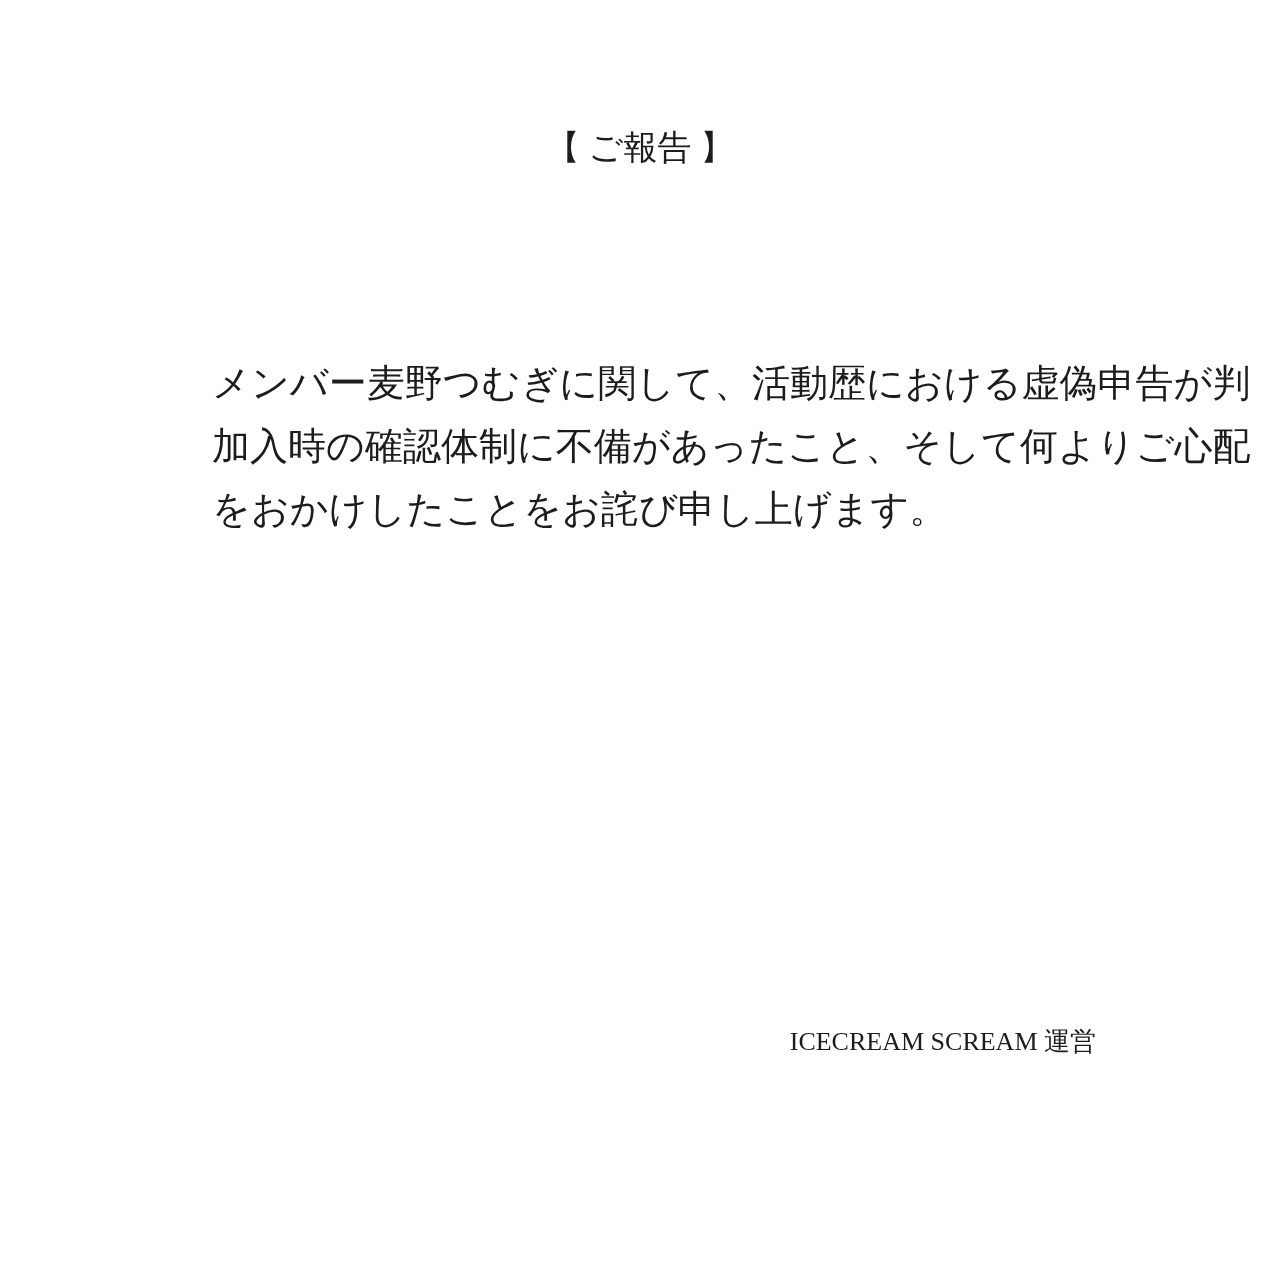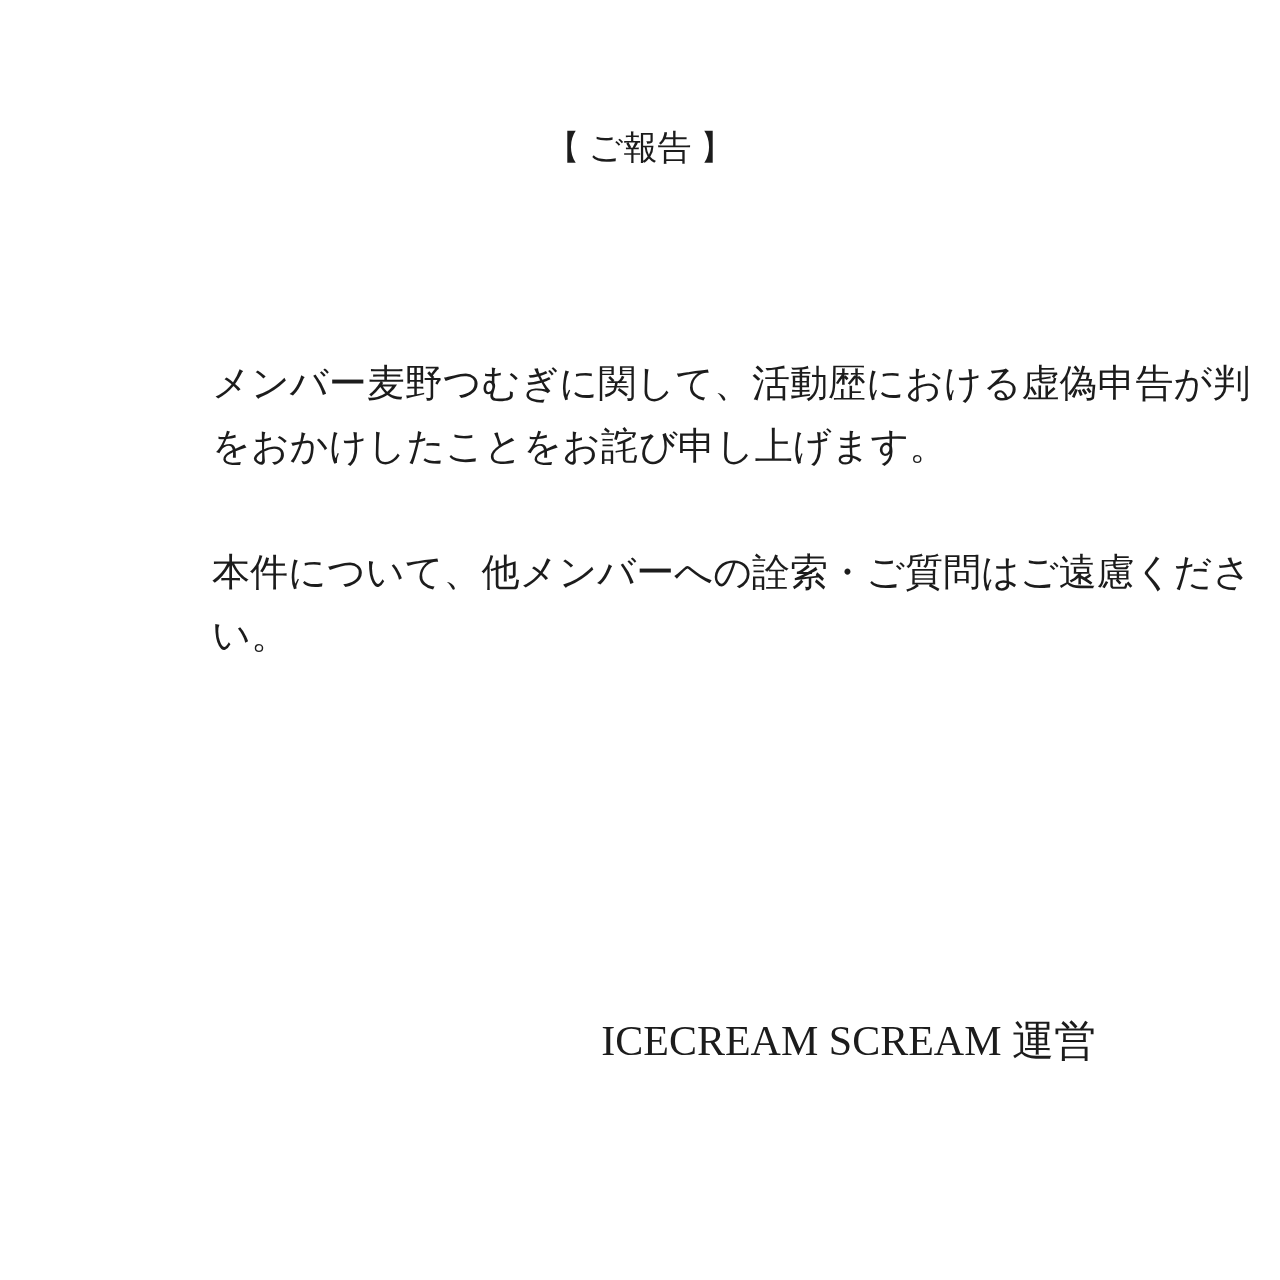--- a/index.html
+++ b/index.html
@@ -41,37 +41,34 @@
   }
   .text-line {
     white-space: pre;
   }
   .announcement-signature {
     position: absolute;
     top: 1010px;
     left: 212px;
     width: 884px;
     text-align: right;
-    font-size: 42px;
+    font-size: 26px;
     line-height: 63px;
     white-space: pre;
   }
 </style>
 </head>
 <body style="background: rgb(255, 255, 255); color: rgb(28, 28, 28);">
 
 <div class="announcement-title">【 ご報告 】</div>
 
 <div class="announcement-body">
 
   <div class="paragraph">
     <div class="text-line">メンバー麦野つむぎに関して、活動歴における虚偽申告が判</div>
+    <div class="text-line">加入時の確認体制に不備があったこと、そして何よりご心配</div>
     <div class="text-line">をおかけしたことをお詫び申し上げます。</div>
   </div>
 
-  <div class="paragraph">
-    <div class="text-line">本件について、他メンバーへの詮索・ご質問はご遠慮くださ</div>
-    <div class="text-line">い。</div>
-  </div>
 
 </div>
 
 <div class="announcement-signature">ICECREAM SCREAM 運営</div>
 
 </body></html>

